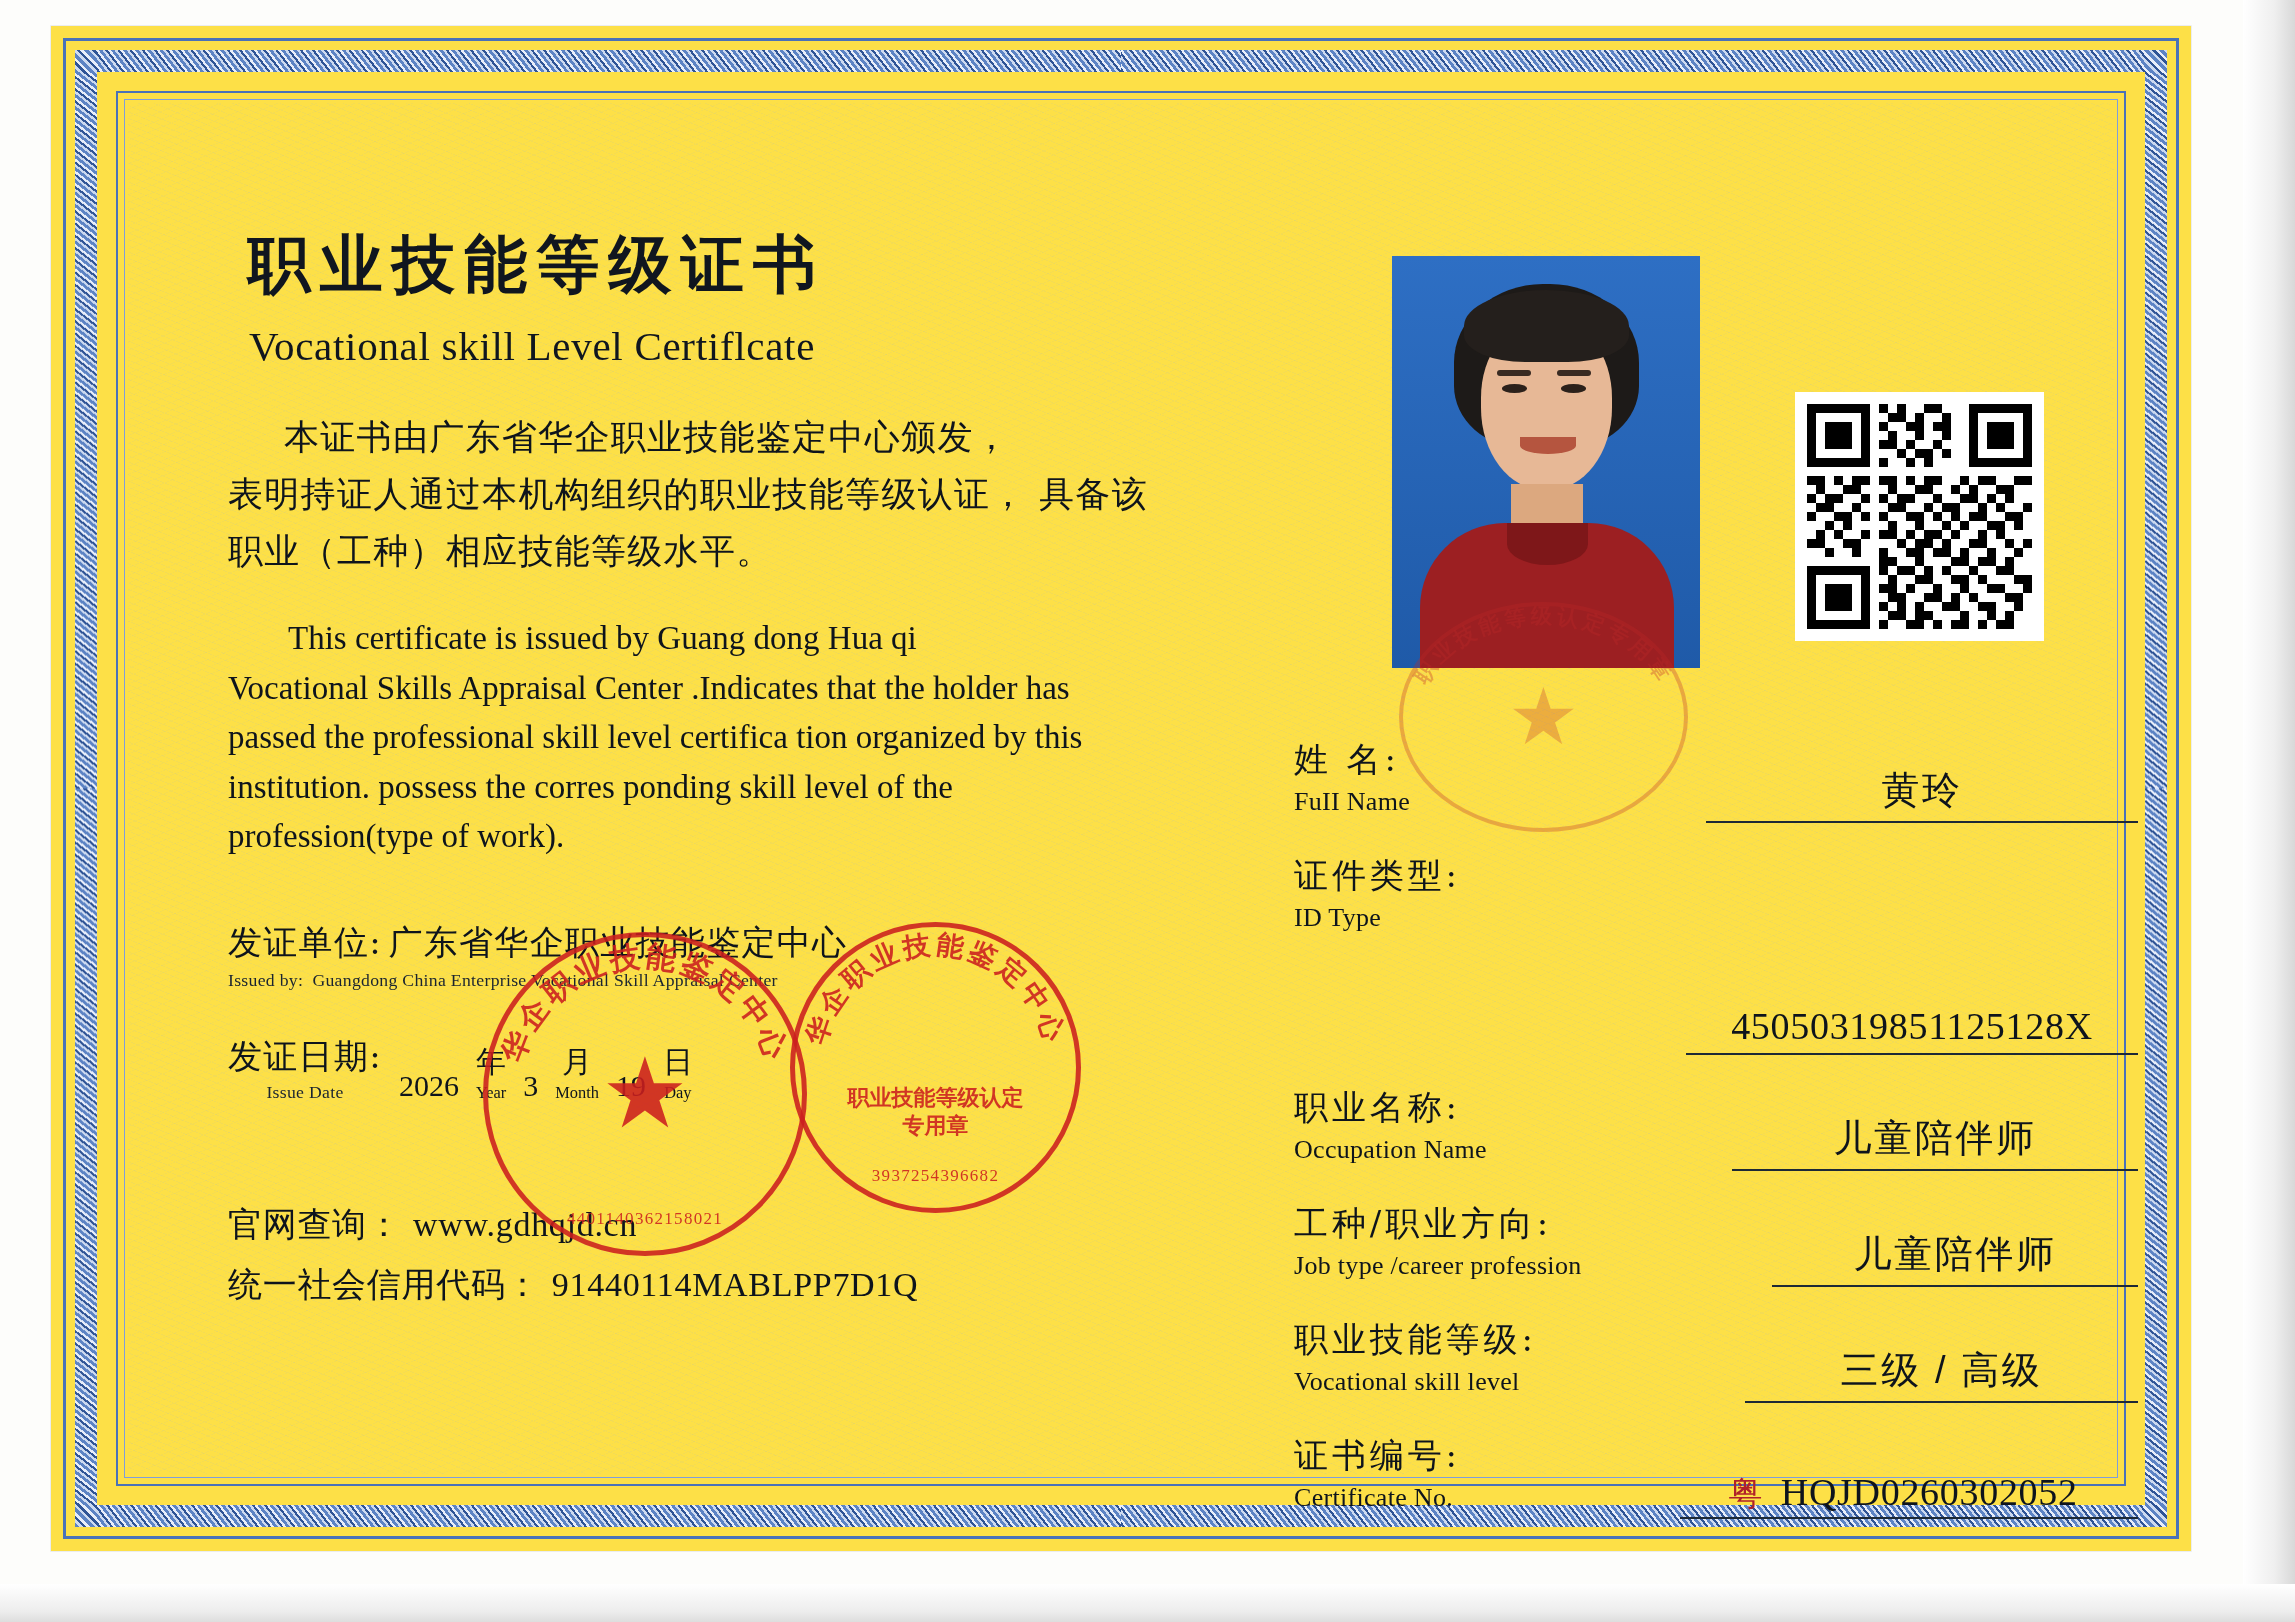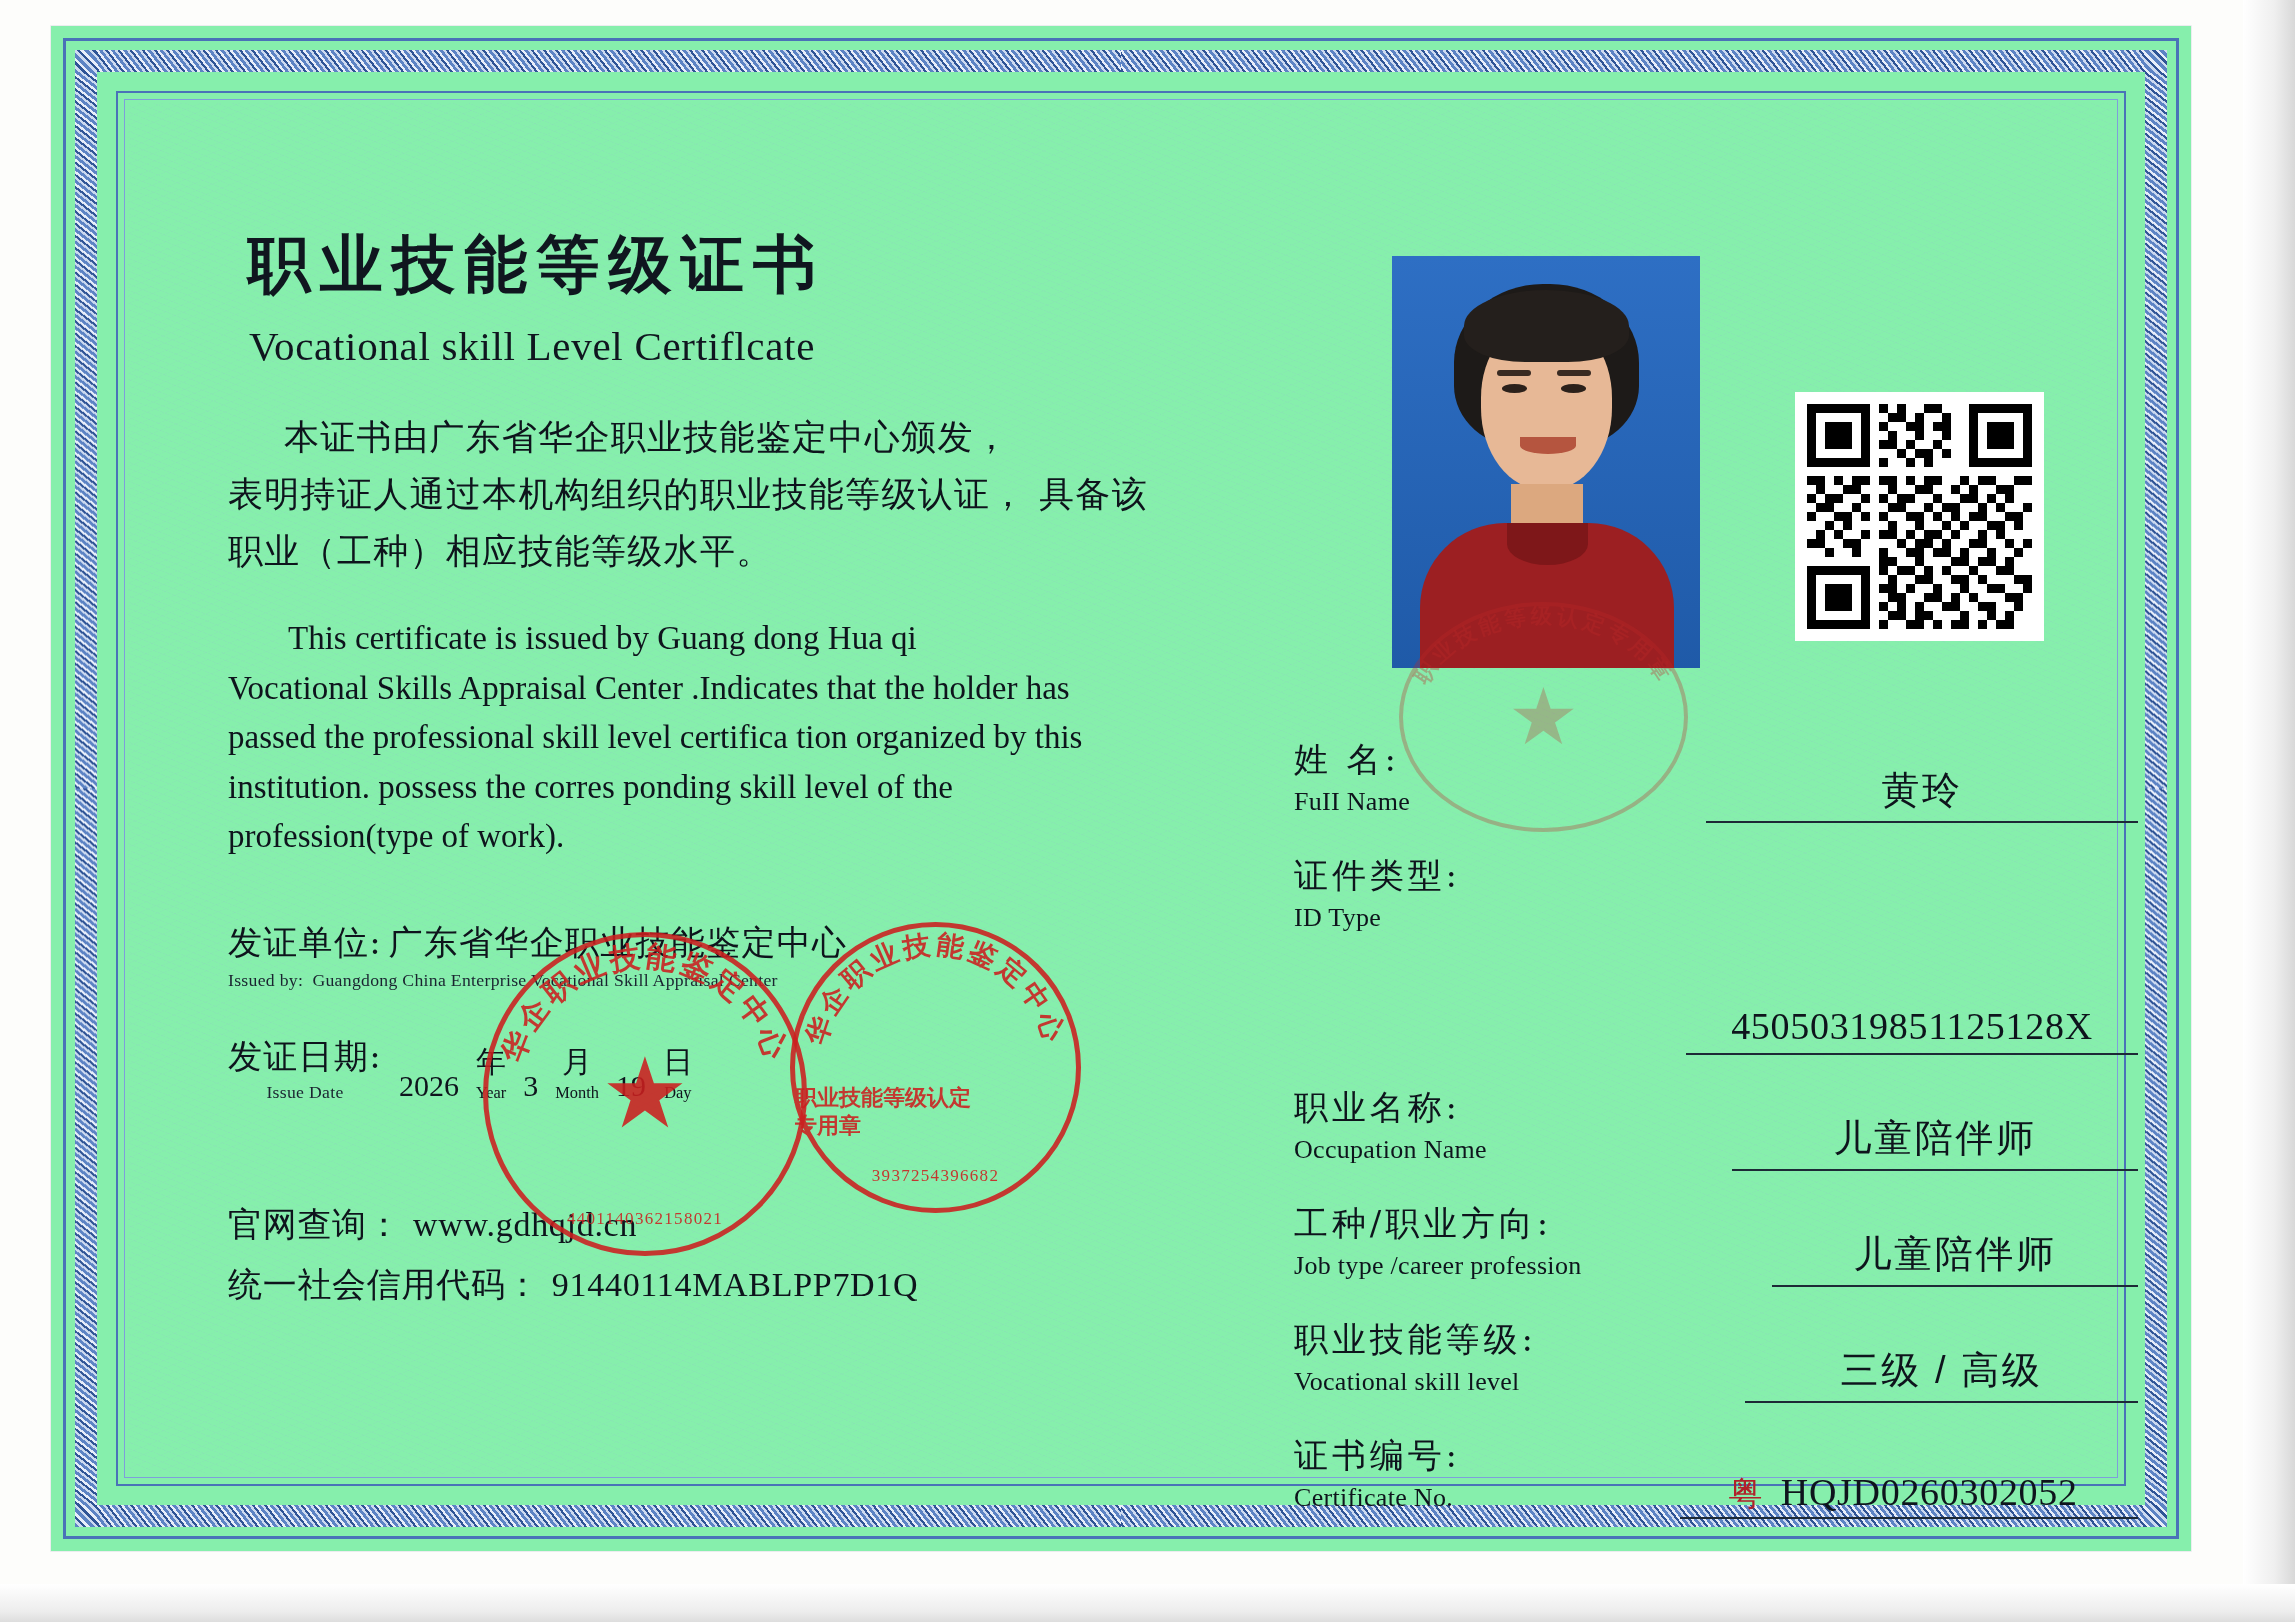--- a/index.html
+++ b/index.html
@@ -21,21 +21,21 @@
   }
   .scan-shadow-bottom{
     position:absolute;left:0;bottom:0;width:2295px;height:39px;
     background:linear-gradient(to bottom,#ffffff 0%,#ededed 70%,#dcdcdc 100%);
   }
   
   .cert{
     position:absolute;
     left:51px;top:26px;
     width:2140px;height:1525px;
-    background:#86efac;
+    background:#fde047;
     box-shadow:0 0 0 0.7px #e3e6ea;
   }
   .border-outer{
     position:absolute;inset:11.8px;
     border:3.9px solid #4a72b8;
   }
   .border-greek{
     position:absolute;inset:23.6px;
     border:22px solid #5c83c4;
     
@@ -197,21 +197,21 @@
     position:absolute;width:100%;height:100%;
   }
   .stamp .curve text{
     font-family:"DejaVu Serif",serif;fill:#cc1f1f;font-size:44px;letter-spacing:6px;font-weight:bold;
   }
   .stamp .botline{
     position:absolute;left:0;bottom:22px;width:100%;text-align:center;
     font-family:"Liberation Serif",serif;font-size:17px;color:#cc1f1f;letter-spacing:1.3px;
   }
   .stamp .label2{
-    position:absolute;left:0;top:56%;width:100%;text-align:left;
+    position:absolute;left:0;top:56%;width:100%;text-align:center;
     font-family:"DejaVu Serif",serif;font-size:22px;color:#cc1f1f;line-height:1.25;font-weight:bold;
   }
   .cert-prefix{
     font-family:"DejaVu Serif",serif;color:#b0212a;font-size:34px;margin-right:6.5px;
   }
 </style>
 </head>
 <body>
 
 <div class="page">

